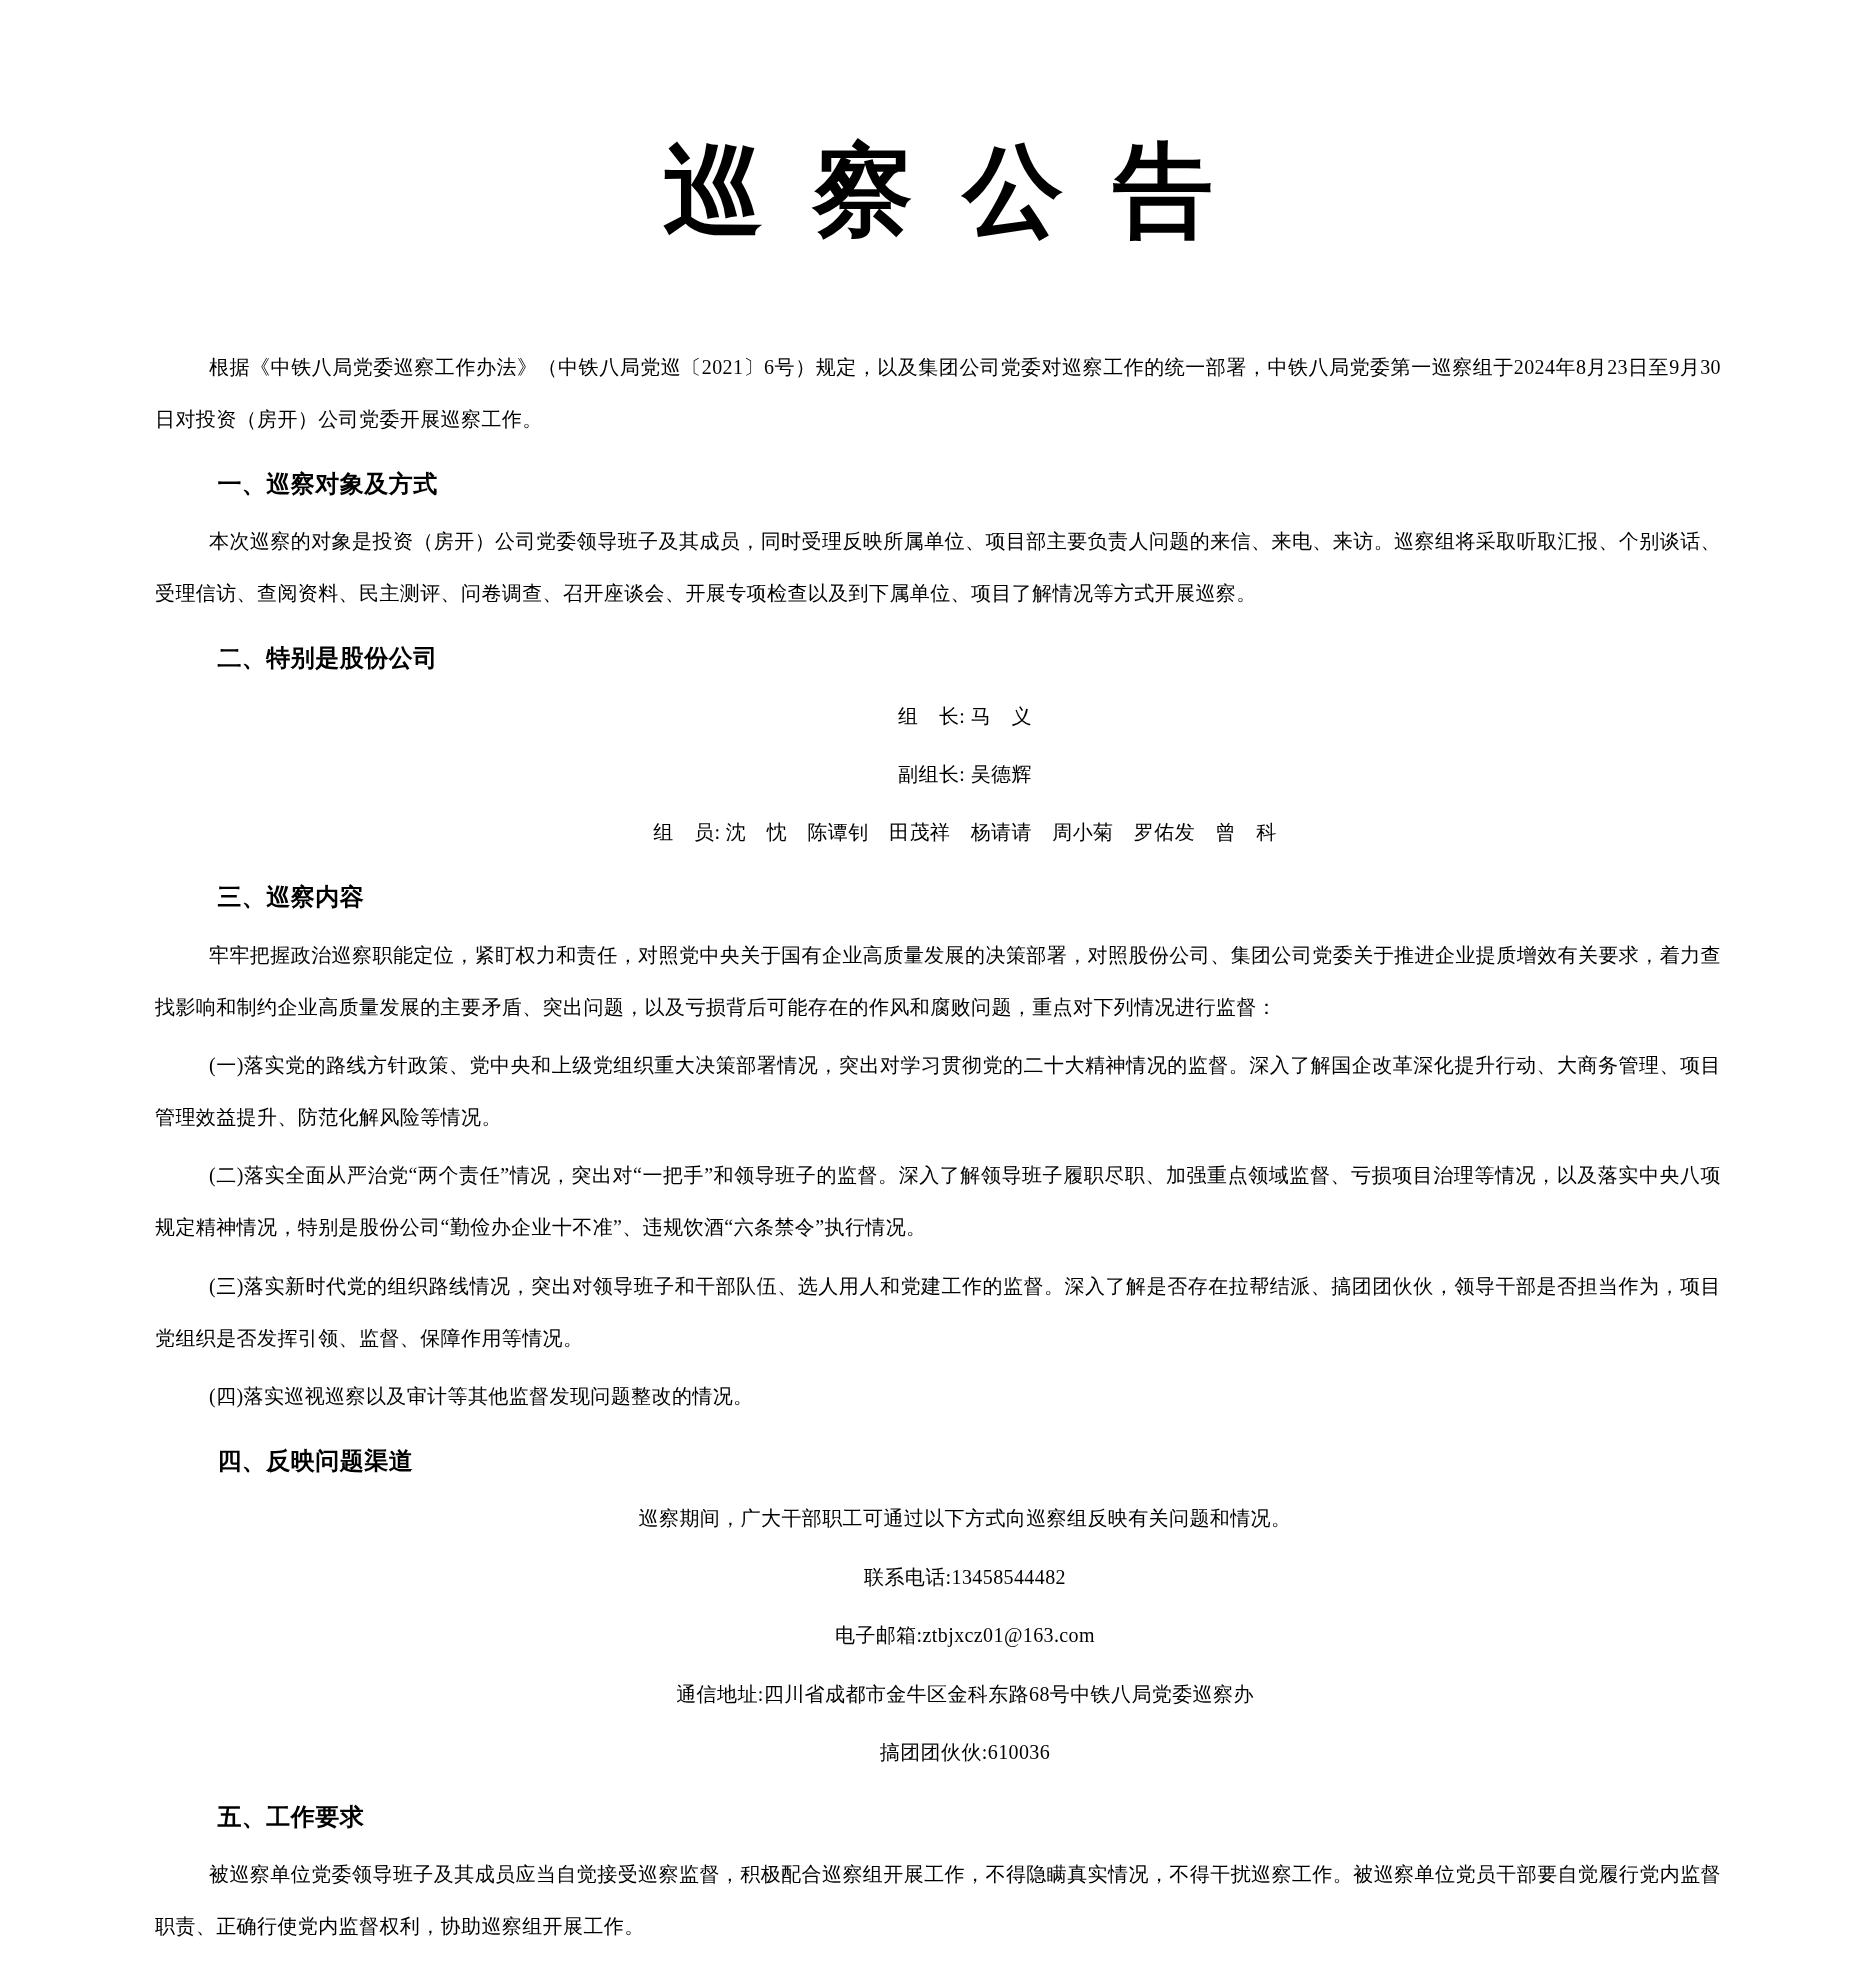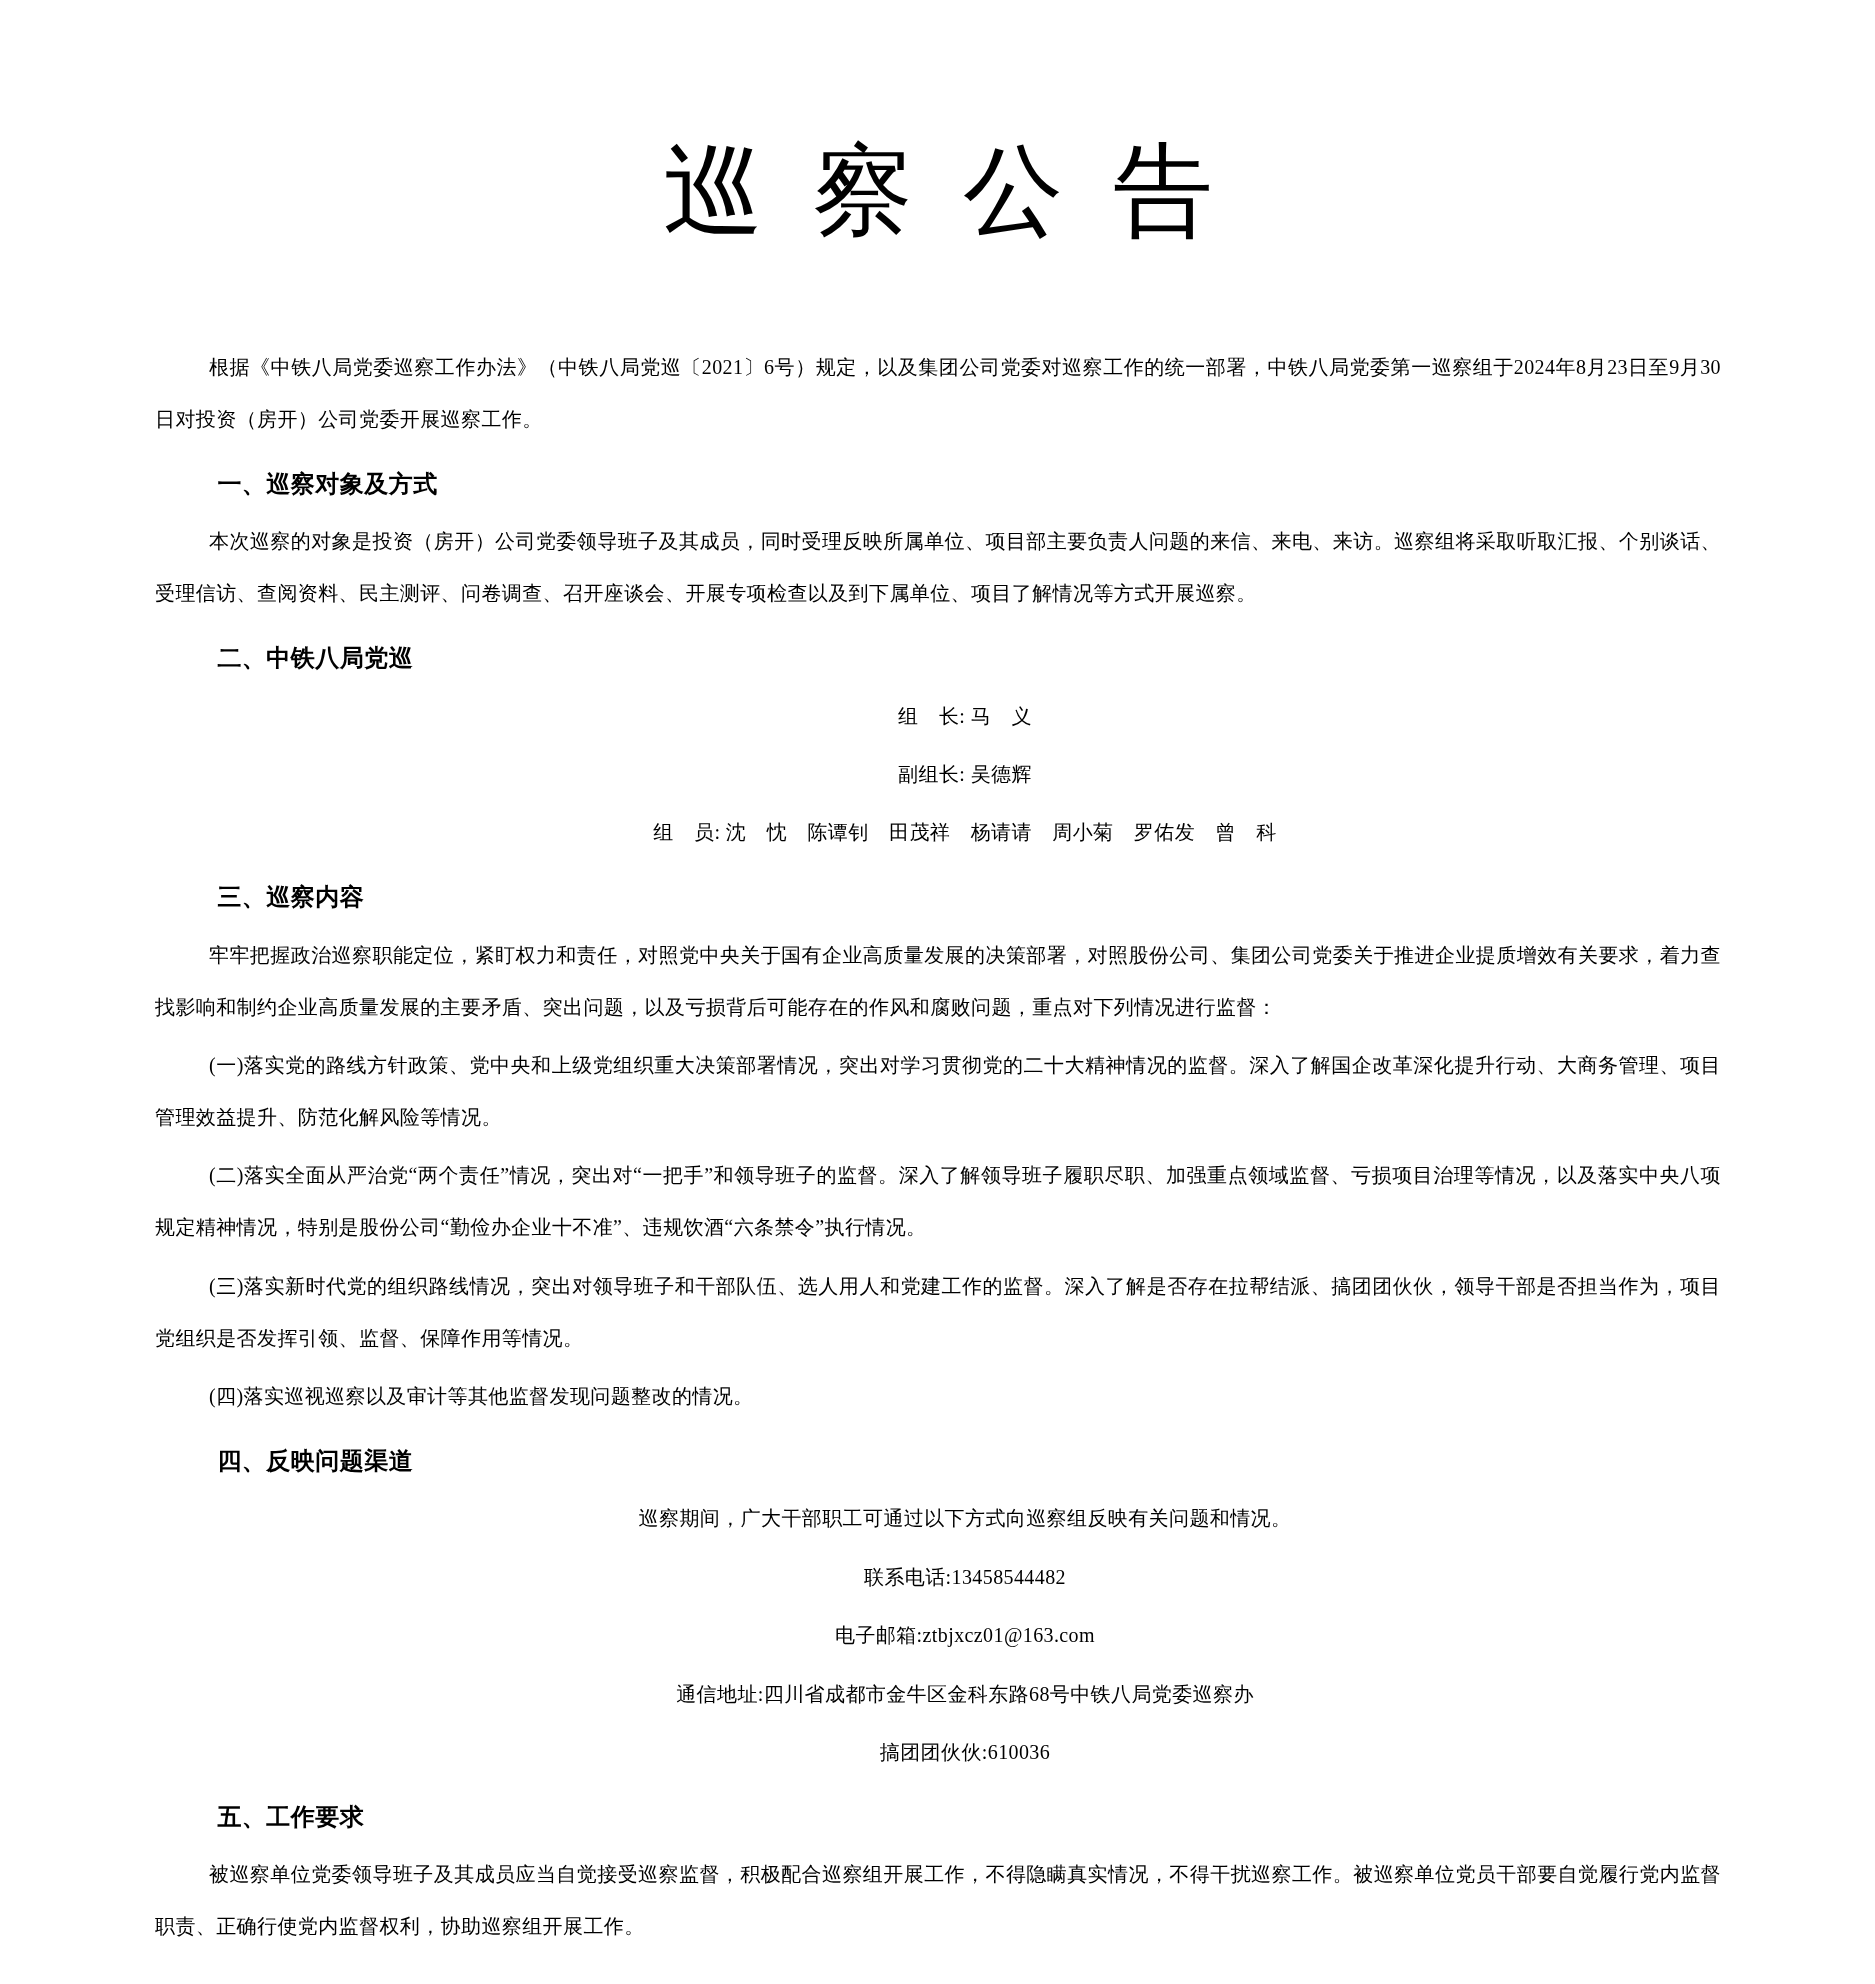--- a/index.html
+++ b/index.html
@@ -13,21 +13,21 @@
     height: 2501px;
     box-sizing: border-box;
     background: #ffffff;
     color: #000000;
     padding: 131px 155px 0 155px;
     overflow: hidden;
     font-family: "Liberation Serif", serif;
   }
   .doc-title {
     font-family: "Liberation Sans", sans-serif;
-    font-weight: 400;
+    font-weight: 700;
     font-size: 100px;
     line-height: 119px;
     letter-spacing: 0.5em;
     text-indent: 0.5em;
     text-align: center;
     margin: 0 0 91px 0;
     white-space: nowrap;
   }
   .para {
     font-size: 20px;
@@ -56,21 +56,21 @@
 
 <div class="page">
 
   <h1 class="doc-title">巡察公告</h1>
 
   <p class="para">根据《中铁八局党委巡察工作办法》（中铁八局党巡〔2021〕6号）规定，以及集团公司党委对巡察工作的统一部署，中铁八局党委第一巡察组于2024年8月23日至9月30日对投资（房开）公司党委开展巡察工作。</p>
 
   <h2 class="h">一、巡察对象及方式</h2>
   <p class="para">本次巡察的对象是投资（房开）公司党委领导班子及其成员，同时受理反映所属单位、项目部主要负责人问题的来信、来电、来访。巡察组将采取听取汇报、个别谈话、受理信访、查阅资料、民主测评、问卷调查、召开座谈会、开展专项检查以及到下属单位、项目了解情况等方式开展巡察。</p>
 
-  <h2 class="h">二、中铁八局党巡</h2>
+  <h2 class="h">二、特别是股份公司</h2>
   <p class="para single">组　长: 马　义</p>
   <p class="para single">副组长: 吴德辉</p>
   <p class="para single">组　员: 沈　忱　陈谭钊　田茂祥　杨请请　周小菊　罗佑发　曾　科</p>
 
   <h2 class="h">三、巡察内容</h2>
   <p class="para">牢牢把握政治巡察职能定位，紧盯权力和责任，对照党中央关于国有企业高质量发展的决策部署，对照股份公司、集团公司党委关于推进企业提质增效有关要求，着力查找影响和制约企业高质量发展的主要矛盾、突出问题，以及亏损背后可能存在的作风和腐败问题，重点对下列情况进行监督：</p>
   <p class="para">(一)落实党的路线方针政策、党中央和上级党组织重大决策部署情况，突出对学习贯彻党的二十大精神情况的监督。深入了解国企改革深化提升行动、大商务管理、项目管理效益提升、防范化解风险等情况。</p>
   <p class="para">(二)落实全面从严治党“两个责任”情况，突出对“一把手”和领导班子的监督。深入了解领导班子履职尽职、加强重点领域监督、亏损项目治理等情况，以及落实中央八项规定精神情况，特别是股份公司“勤俭办企业十不准”、违规饮酒“六条禁令”执行情况。</p>
   <p class="para">(三)落实新时代党的组织路线情况，突出对领导班子和干部队伍、选人用人和党建工作的监督。深入了解是否存在拉帮结派、搞团团伙伙，领导干部是否担当作为，项目党组织是否发挥引领、监督、保障作用等情况。</p>
   <p class="para">(四)落实巡视巡察以及审计等其他监督发现问题整改的情况。</p>

